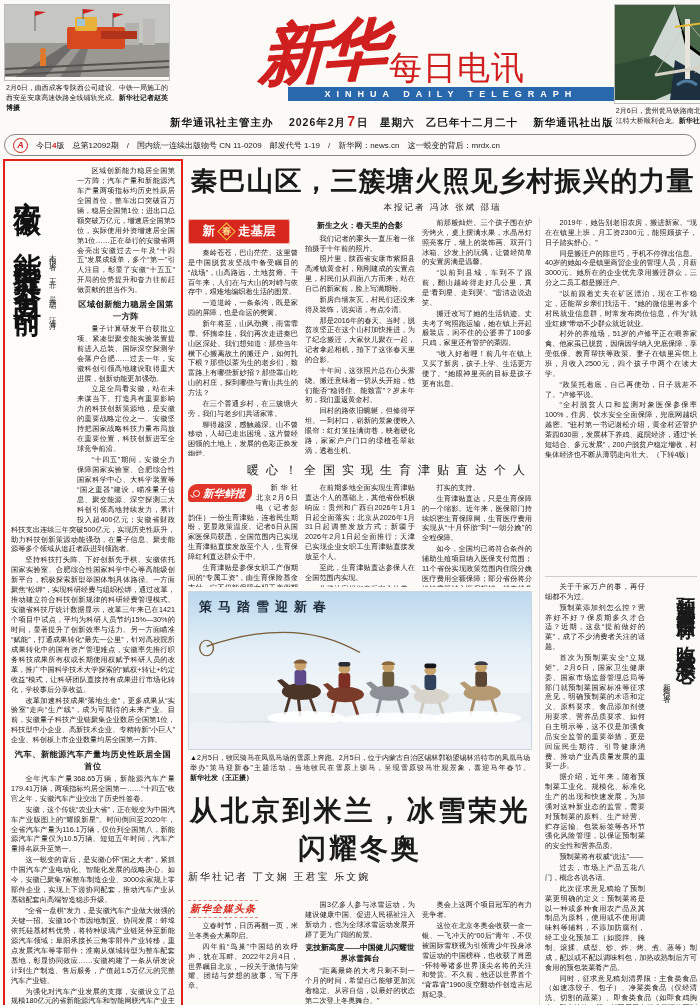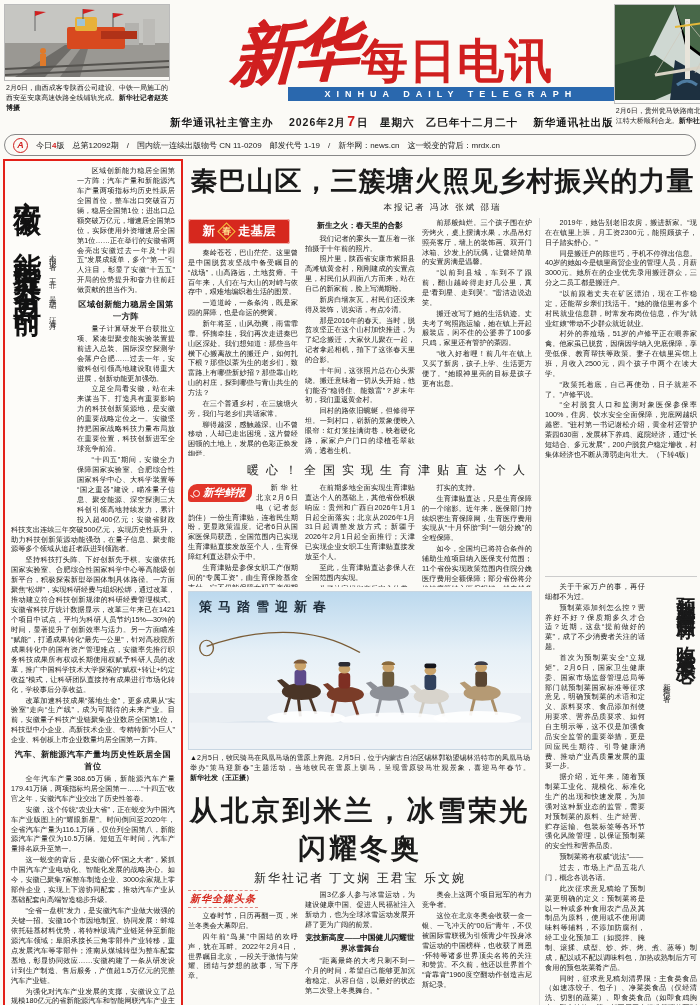--- a/index.html
+++ b/index.html
@@ -11,21 +11,21 @@
   .masthead { display:flex; padding:4px 4px 0 4px; }
   .corner { width:170px; font-size:7px; line-height:1.45; color:#222; }
   .corner .ph { width:166px; border:1px solid #bbb; overflow:hidden; }
   .corner .cap { padding:2px 2px 0 2px; text-align:justify; }
   .corner .credit { font-weight:bold; }
   .mast-center { flex:1; text-align:center; position:relative; padding-top:2px; }
   .brand-row { display:flex; align-items:flex-end; justify-content:center; height:78px; }
   .brand-script { font-family:"DejaVu Serif","Liberation Serif",serif; font-style:italic; font-weight:bold;
     font-size:66px; color:#d01f1f; transform:rotate(-4deg) skewX(-6deg); line-height:1;
     text-shadow:1px 1px 0 #d01f1f; letter-spacing:-4px; margin-right:6px; }
-  .brand-block { font-size:47px; font-weight:700; color:#d01f1f; letter-spacing:1px; line-height:1;
+  .brand-block { font-size:33px; font-weight:400; color:#d01f1f; letter-spacing:1px; line-height:1;
     font-family:"Liberation Sans","DejaVu Sans",sans-serif; }
   .eng-bar { background:#2a68ae; color:#fff; font-size:9px; letter-spacing:6px; font-weight:bold;
     padding:2px 10px; margin:3px 0 0 118px; text-align:center; }
   .pub-line { font-size:10.5px; font-weight:bold; margin-top:12px; letter-spacing:1px; white-space:nowrap; }
   .pub-line .day { color:#d01f1f; font-size:14px; padding:0 1px; }
 
   
   .infobar { display:flex; align-items:center; gap:8px; border:1.5px solid #888; border-radius:11px;
     margin:4px 4px 3px 4px; padding:2px 8px; font-size:8px; height:22px; }
   .agency-logo { width:15px; height:15px; border:1.6px solid #d01f1f; border-radius:50%;
@@ -67,31 +67,31 @@
     align-items:center; justify-content:center; gap:3px; color:#fff; font-weight:bold; font-size:12.5px;
     margin:1px 0 4px 0; box-shadow:0 0 0 1px #f3b2ac inset; }
   .badge-xc .diamond { width:13px; height:13px; border:1.2px solid #f6c23e; transform:rotate(45deg);
     display:flex; align-items:center; justify-content:center; margin:0 2px; }
   .badge-xc .diamond b { transform:rotate(-45deg); font-size:9px; color:#ffe08a; }
 
   .nx-headline { font-size:12px; font-weight:normal; text-align:right; letter-spacing:7px; margin:6px 0 4px 0; }
   .nx-cols { height:104px; }
   .badge-fresh { float:left; background:#e2362a; color:#fff; font-style:italic; font-weight:bold;
     font-size:10.5px; border-radius:9px 3px 9px 3px; padding:2px 7px 2px 5px; margin:1px 4px 1px 0;
-    display:flex; align-items:center; gap:3px;font-family:Liberation Serif, serif; }
+    display:flex; align-items:center; gap:3px; }
   .mag { width:7px; height:7px; border:1.4px solid #fff; border-radius:50%; position:relative; flex:none; }
   .mag::after { content:""; position:absolute; width:4px; height:1.4px; background:#fff; left:-4px; top:5px; transform:rotate(35deg); }
 
   .photo-box { position:relative; height:159px; margin-top:4px; overflow:hidden; border:1px solid #c8d6e2; }
   .photo-label { position:absolute; top:6px; left:10px; font-size:13px; font-weight:bold; letter-spacing:6px; color:#1c2a38; z-index:2; }
   .photo-cap { font-size:7px; line-height:1.4; text-align:justify; padding:3px 2px; }
   .photo-cap .credit { font-weight:bold; white-space:nowrap; }
 
   .da-headline { font-size:28px; font-weight:bold; text-align:center; letter-spacing:3px; margin:7px 0 2px 0; }
-  .da-byline { font-size:12px; text-align:center; letter-spacing:2px; margin-bottom:3px; }
+  .da-byline { font-size:10px; letter-spacing:2px; margin-bottom:16px; }
   .da-cols { height:150px; }
   .badge-qm { color:#d6281e; font-style:italic; font-weight:bold; font-size:10px; letter-spacing:1px;
     border-top:1px dashed #e08a84; border-bottom:1px dashed #e08a84; display:inline-block; padding:1px 2px; margin-bottom:3px; }
 
   .qb-col4 { height:352px; overflow:hidden; font-size:7.2px; line-height:1.37; text-align:justify; }
   .qb-col4 p { text-indent:2em; margin-bottom:1px; }
 
   .yzc { margin-top:6px; border-top:1px solid #ccc; padding-top:5px; flex:1; overflow:hidden;
     font-size:7.2px; line-height:1.37; text-align:justify; }
   .yzc-float { float:right; width:52px; height:356px; display:flex; justify-content:flex-end; padding-left:3px; }

